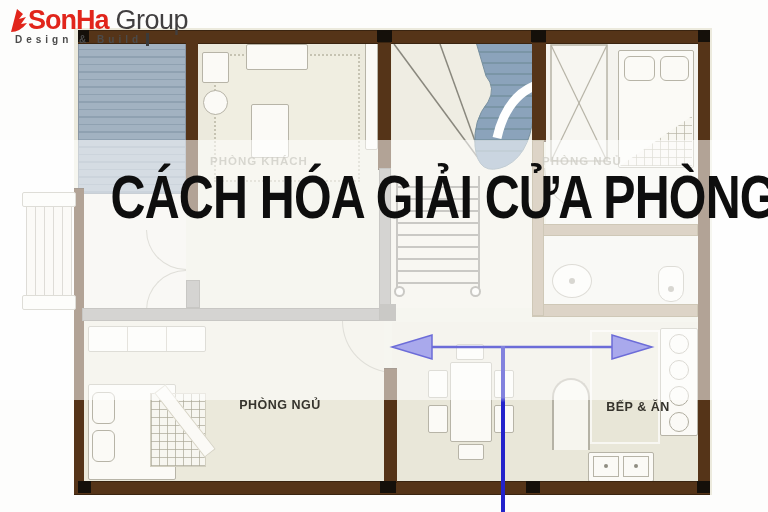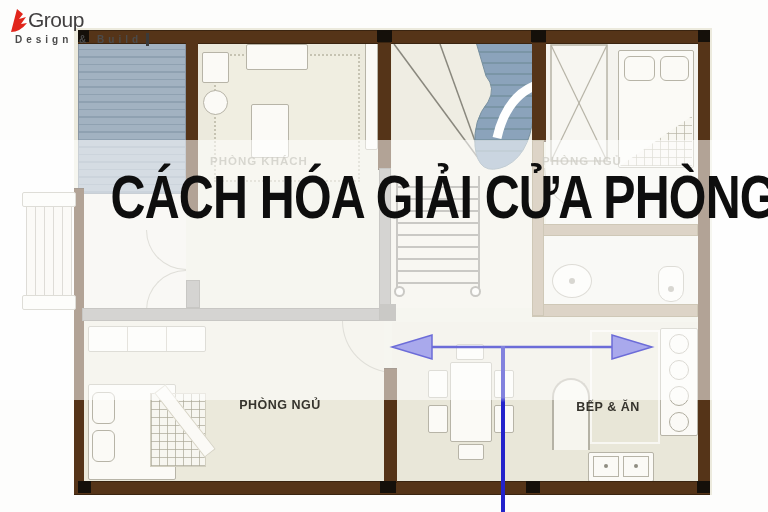--- a/index.html
+++ b/index.html
@@ -26,21 +26,21 @@
   #band{left:0;top:140px;width:768px;height:260px;background:rgba(255,255,255,.55);z-index:10}
   
   #title{left:0;top:160px;width:768px;text-align:center;z-index:30;color:#0e0e0e}
   #title .tline{display:block;height:73px;line-height:73px;font-size:62px;font-weight:700;
       letter-spacing:-1px;white-space:nowrap}
   #title .tline>span{display:inline-block;transform:scaleX(.78);transform-origin:center}
   
   #logo{left:10px;top:4px;z-index:40}
   #logo .row1{display:flex;align-items:center;height:32px}
   #logo .red{font-size:27px;font-weight:800;color:#e1251b;letter-spacing:-1px}
-  #logo .dark{font-size:21px;font-weight:400;color:#413f40;letter-spacing:-.5px;margin-left:0}
+  #logo .dark{font-size:27px;font-weight:400;color:#413f40;letter-spacing:-.5px;margin-left:7px}
   #logo .row2{font-size:10px;font-weight:700;color:#4b4b4b;letter-spacing:4px;margin-top:-3px;padding-left:5px;display:flex;align-items:center}
   #logo .bar{display:inline-block;width:3px;height:13px;background:#3a3a3a;margin-left:4px}
   svg{position:absolute;overflow:visible}
 </style>
 </head>
 <body>
 
 <div id="plan" class="abs">
 
   <div class="abs deck" style="left:4px;top:14px;width:108px;height:152px"></div>
@@ -166,37 +166,38 @@
   <div class="abs f" style="left:0;top:103px;width:54px;height:15px"></div>
   <div class="abs" style="left:4px;top:15px;width:46px;height:88px;background:repeating-linear-gradient(90deg,#b5b2a6 0 1.5px,#f5f4ee 1.5px 9px)"></div>
 </div>
 
 <div class="abs lbl-faint" style="left:210px;top:155px;width:140px">PHÒNG KHÁCH</div>
 <div class="abs lbl-faint" style="left:542px;top:155px;width:140px">PHÒNG NGỦ</div>
 
 <div id="band" class="abs"></div>
 
 <div class="abs lbl-dark" style="left:205px;top:398px;width:150px">PHÒNG NGỦ</div>
-<div class="abs lbl-dark" style="left:548px;top:400px;width:120px">BẾP &amp; ĂN</div>
+<div class="abs lbl-dark" style="left:578px;top:400px;width:120px">BẾP &amp; ĂN</div>
 
 <svg style="left:388px;top:331px;z-index:20" width="268" height="32">
   <line x1="8" y1="16" x2="260" y2="16" stroke="#6c6cd8" stroke-width="2.5"></line>
   <polygon points="44,4 44,28 4,16" fill="#a9a9ec" stroke="#6c6cd8" stroke-width="1.5"></polygon>
   <polygon points="224,4 224,28 264,16" fill="#a9a9ec" stroke="#6c6cd8" stroke-width="1.5"></polygon>
 </svg>
 <div class="abs" style="left:501px;top:346px;width:3.5px;height:166px;z-index:20;background:linear-gradient(180deg,#8282de 0%,#8282de 31%,#2323cb 34%,#2323cb 100%)"></div>
 
 <div id="title" class="abs">
   <span class="tline"><span>CÁCH HÓA GIẢI CỬA PHÒNG NGỦ</span></span>
 </div>
 
 <div id="logo" class="abs">
   <div class="row1">
     <svg style="position:static" width="18" height="26" viewBox="0 0 18 26">
       <path d="M1,25 L7,2 L13,7 L9,12 L16,10 L11,17 L17,16 Q10,25 1,25 Z" fill="#e1251b"></path>
     </svg>
+    <span class="red">SonHa</span>
     <span class="dark">Group</span>
   </div>
   <div class="row2">
     <span>Design &amp; Build</span>
     <span class="bar"></span>
   </div>
 </div>
 
 </body></html>

